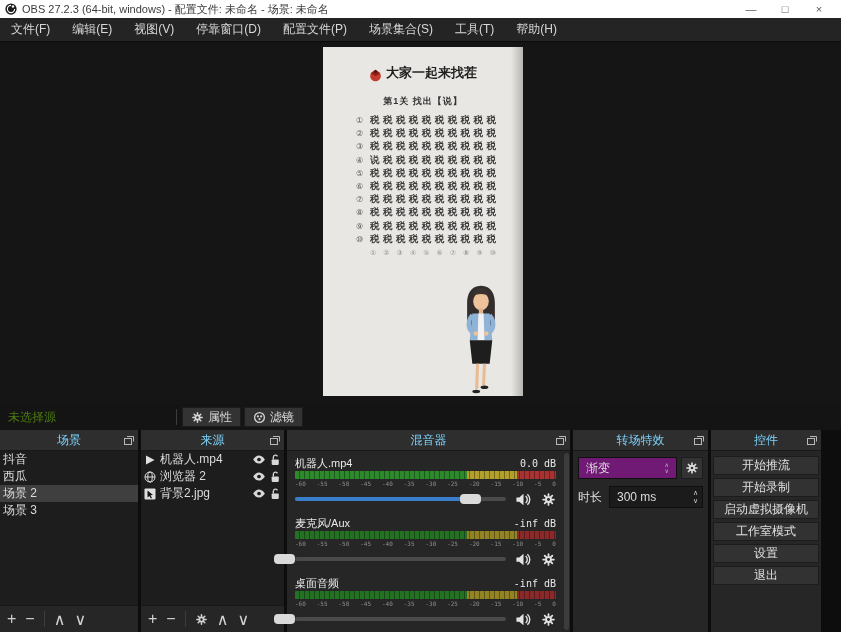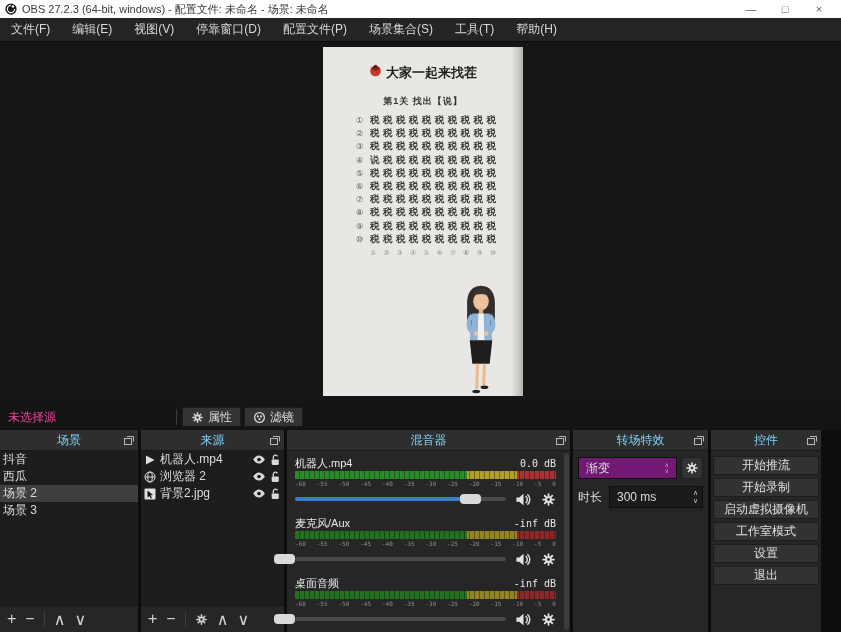--- a/index.html
+++ b/index.html
@@ -15,34 +15,34 @@
 
   
   .menubar { height:24px; background:#242424; display:flex; align-items:flex-start; border-bottom:1px solid #0c0c0c; }
   .menu-item { padding:0 11px; font-size:12px; color:#d8d8d8; line-height:23px; }
 
   
   .preview { position:absolute; top:43px; left:0; width:841px; height:361px; background:#151515; }
   .video { position:absolute; left:323px; top:4px; width:200px; height:349px; background:#e9e7e3; overflow:hidden; }
   .video::after { content:""; position:absolute; top:0; right:0; width:12px; height:100%;
     background:linear-gradient(to right, rgba(0,0,0,0), rgba(0,0,0,0.22)); }
-  .v-title { margin-top:17px; display:flex; justify-content:center; align-items:flex-start; gap:4px;
+  .v-title { margin-top:17px; display:flex; justify-content:center; align-items:flex-end; gap:4px;
     font-size:13px; font-weight:bold; color:#1f1f1f; }
   .v-sub { margin-top:13px; text-align:center; font-size:9px; font-weight:bold; color:#333; letter-spacing:1px; }
   .grid { position:absolute; left:33px; right:27px; top:67px; }
   .grid-row { display:flex; align-items:center; height:13.2px; }
   .row-label { width:14px; font-size:8px; color:#5a5a5a; }
   .row-chars { flex:1; display:flex; justify-content:space-between; font-size:9.5px; font-weight:600; color:#3a3a3a; }
   .col-labels { margin-left:14px; display:flex; justify-content:space-between; font-size:7px; color:#8d8d8d; margin-top:3px; }
   .presenter { position:absolute; right:16px; bottom:0; }
 
   
   .statusbar { position:absolute; top:404px; left:0; width:841px; height:26px; background:#141414;
     display:flex; align-items:center; }
-  .sb-label { padding-left:8px; font-size:12px; color:#ec4899; }
+  .sb-label { padding-left:8px; font-size:12px; color:#4d7c0f; }
   .sb-sep { position:absolute; left:176px; top:5px; width:1px; height:16px; background:#3d3d3d; }
   .sb-group { position:absolute; left:182px; display:flex; gap:3px; }
   .sb-btn { height:20px; background:#333333; color:#dcdcdc; font-size:12px; display:flex;
     align-items:center; gap:4px; padding:0 8px; border:1px solid #1c1c1c; }
 
   
   .dock { position:absolute; top:430px; left:0; width:841px; height:202px; background:#0d0d0d; }
   .panel { position:absolute; top:0; height:202px; background:#262626; display:flex; flex-direction:column; }
   .panel-header { height:21px; min-height:21px; background:#2e2e2e; display:flex; align-items:center;
     justify-content:center; font-size:12px; color:#7dd3fc; position:relative; border-bottom:1px solid #181818; }

